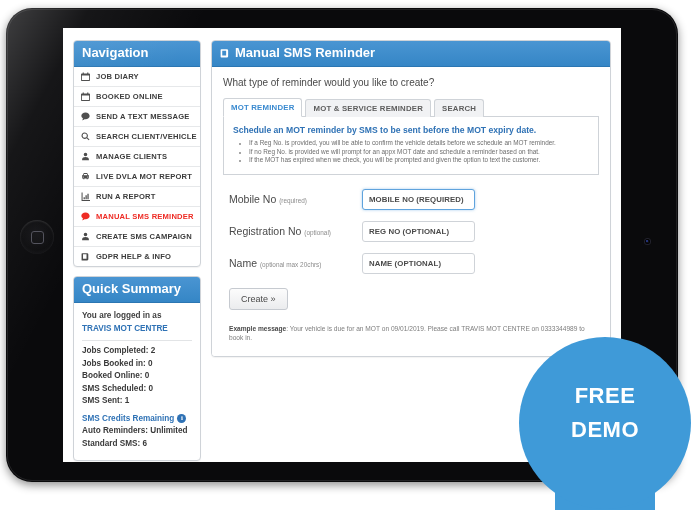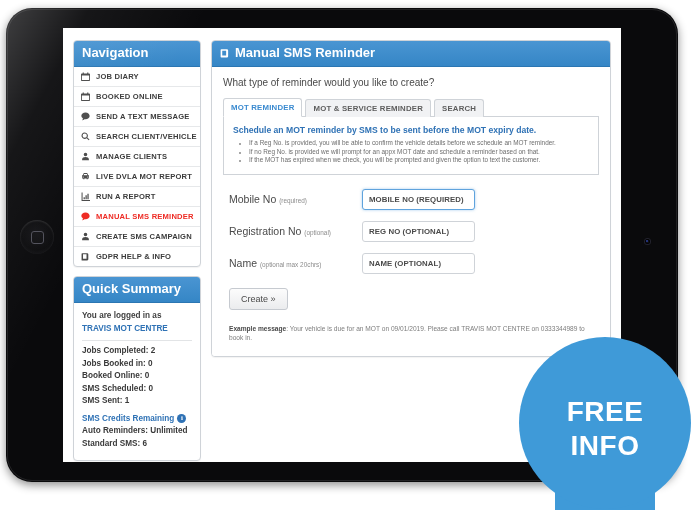--- a/index.html
+++ b/index.html
@@ -344,25 +344,25 @@
     left: 0;
     top: 0;
     width: 172px;
     height: 172px;
     border-radius: 50%;
     background: #3f9ad8;
   }
   #demo-text {
     position: absolute;
     left: 0;
-    top: 58px;
+    top: 42px;
     width: 172px;
     text-align: center;
     color: #ffffff;
-    font-size: 28px;
+    font-size: 22px;
     font-weight: bold;
     line-height: 34px;
     letter-spacing: 0.5px;
   }
 </style>
 </head>
 <body>
 
 <div id="device">
   <div id="device-edge"></div>
@@ -525,15 +525,15 @@
   </div>
 
   <div id="device-gloss"></div>
 </div>
 
 <div id="demo-badge">
   <div id="demo-tail"></div>
   <div id="demo-circle"></div>
   <div id="demo-text">
     <div>FREE</div>
-    <div>INFO</div>
+    <div>DEMO</div>
   </div>
 </div>
 
 </body></html>

